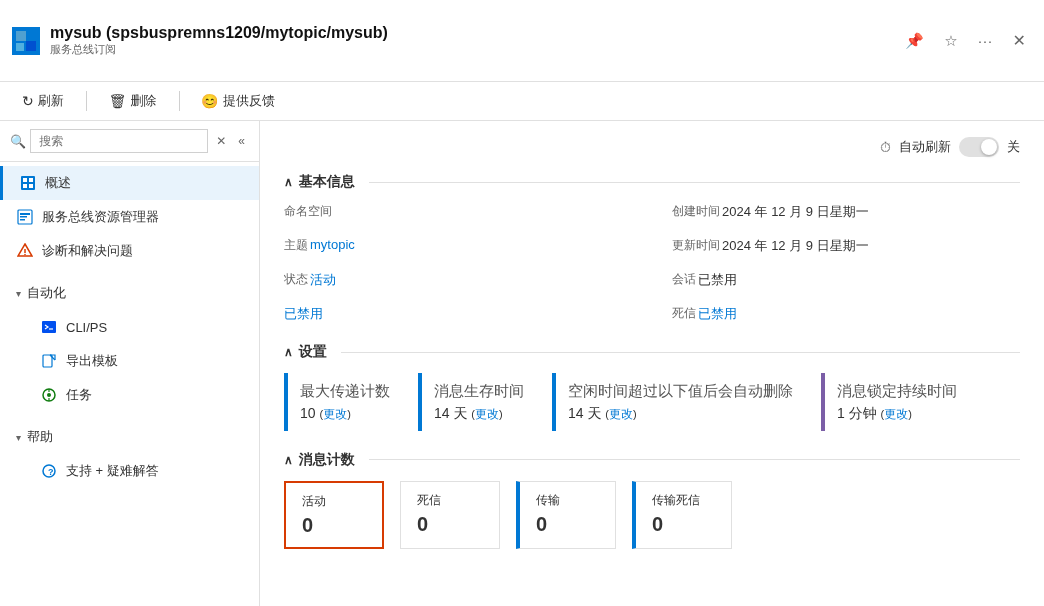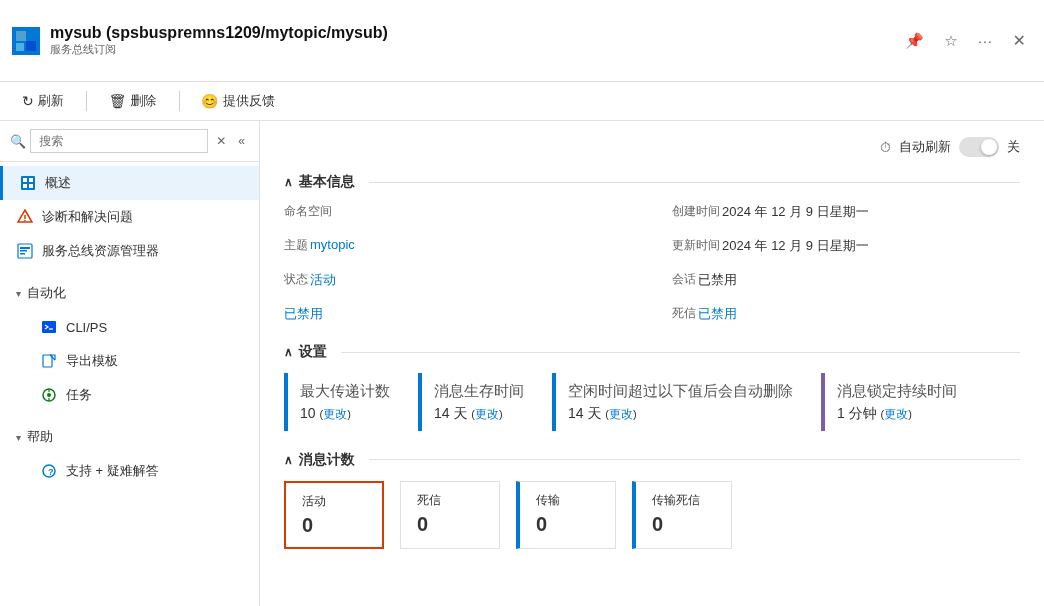--- a/index.html
+++ b/index.html
@@ -138,37 +138,37 @@
             <rect x="9" y="3" width="4" height="4" fill="#fff"></rect>
             <rect x="3" y="9" width="4" height="4" fill="#fff"></rect>
             <rect x="9" y="9" width="4" height="4" fill="#fff"></rect>
           </svg>
         </span>
         <span>概述</span>
       </div>
       <div class="nav-item">
         <span class="nav-item-icon">
           <svg width="16" height="16" viewBox="0 0 16 16">
-            <path d="M8 1L15 13H1L8 1Z" fill="none" stroke="#d73b02" stroke-width="1.5"></path>
-            <line x1="8" y1="6" x2="8" y2="10" stroke="#d73b02" stroke-width="1.5"></line>
-            <circle cx="8" cy="11.5" r="0.8" fill="#d73b02"></circle>
-          </svg>
-        </span>
-        <span>诊断和解决问题</span>
-      </div>
-      <div class="nav-item">
-        <span class="nav-item-icon">
-          <svg width="16" height="16" viewBox="0 0 16 16">
             <rect x="1" y="1" width="14" height="14" rx="1" fill="none" stroke="#0078d4" stroke-width="1.2"></rect>
             <rect x="3" y="4" width="10" height="2" fill="#0078d4"></rect>
             <rect x="3" y="7" width="7" height="1.5" fill="#0078d4"></rect>
             <rect x="3" y="10" width="5" height="1.5" fill="#0078d4"></rect>
           </svg>
         </span>
         <span>服务总线资源管理器</span>
+      </div>
+      <div class="nav-item">
+        <span class="nav-item-icon">
+          <svg width="16" height="16" viewBox="0 0 16 16">
+            <path d="M8 1L15 13H1L8 1Z" fill="none" stroke="#d73b02" stroke-width="1.5"></path>
+            <line x1="8" y1="6" x2="8" y2="10" stroke="#d73b02" stroke-width="1.5"></line>
+            <circle cx="8" cy="11.5" r="0.8" fill="#d73b02"></circle>
+          </svg>
+        </span>
+        <span>诊断和解决问题</span>
       </div>
     </div>
 
     <div class="nav-section">
       <div class="nav-section-header">
         <span class="chevron">▾</span>
         <span>自动化</span>
       </div>
       <div class="nav-item nav-sub-item">
         <span class="nav-item-icon">

